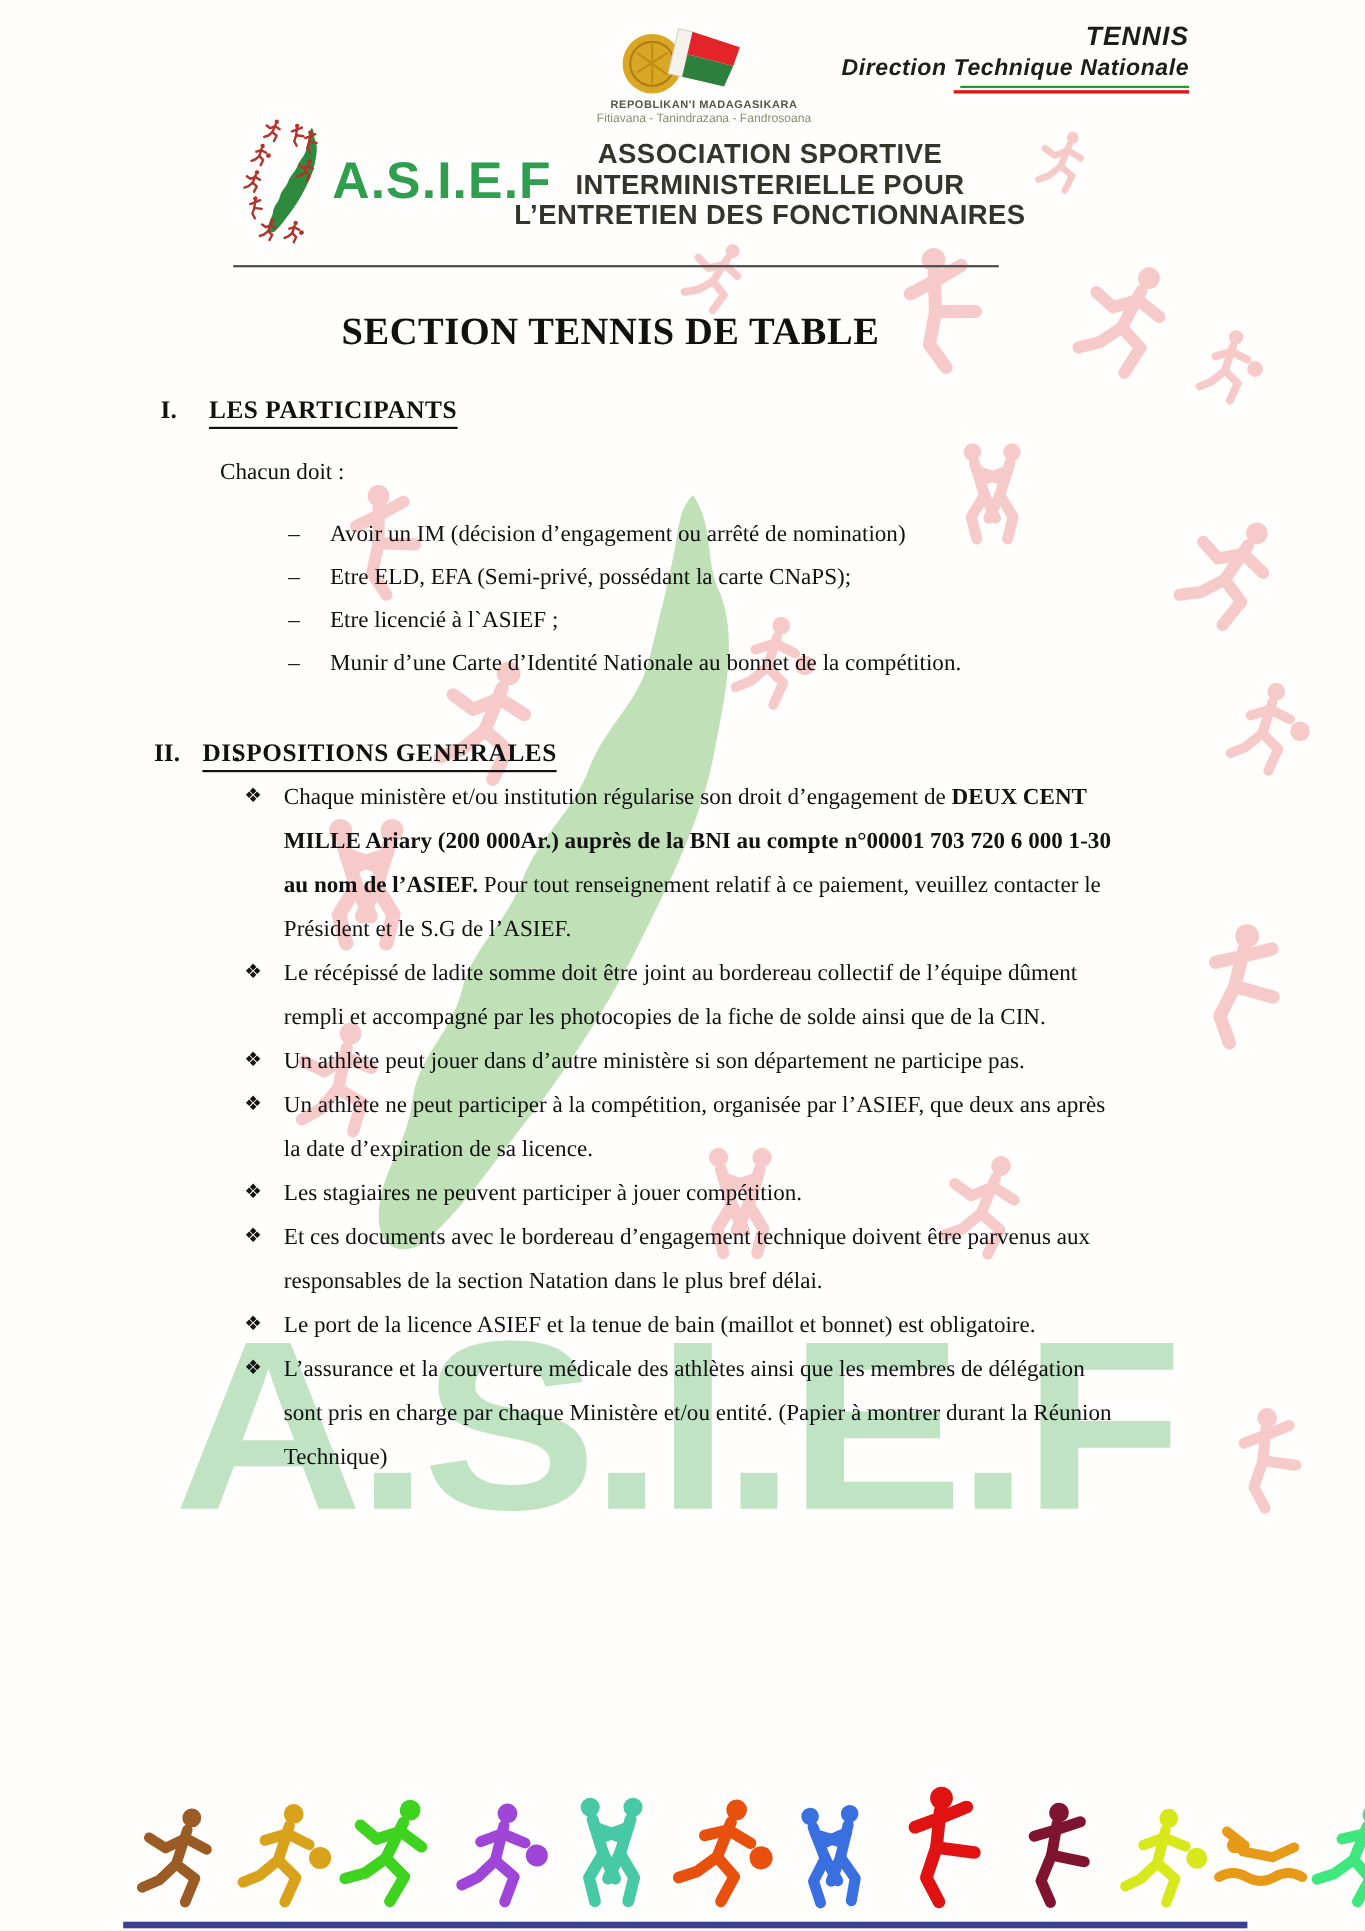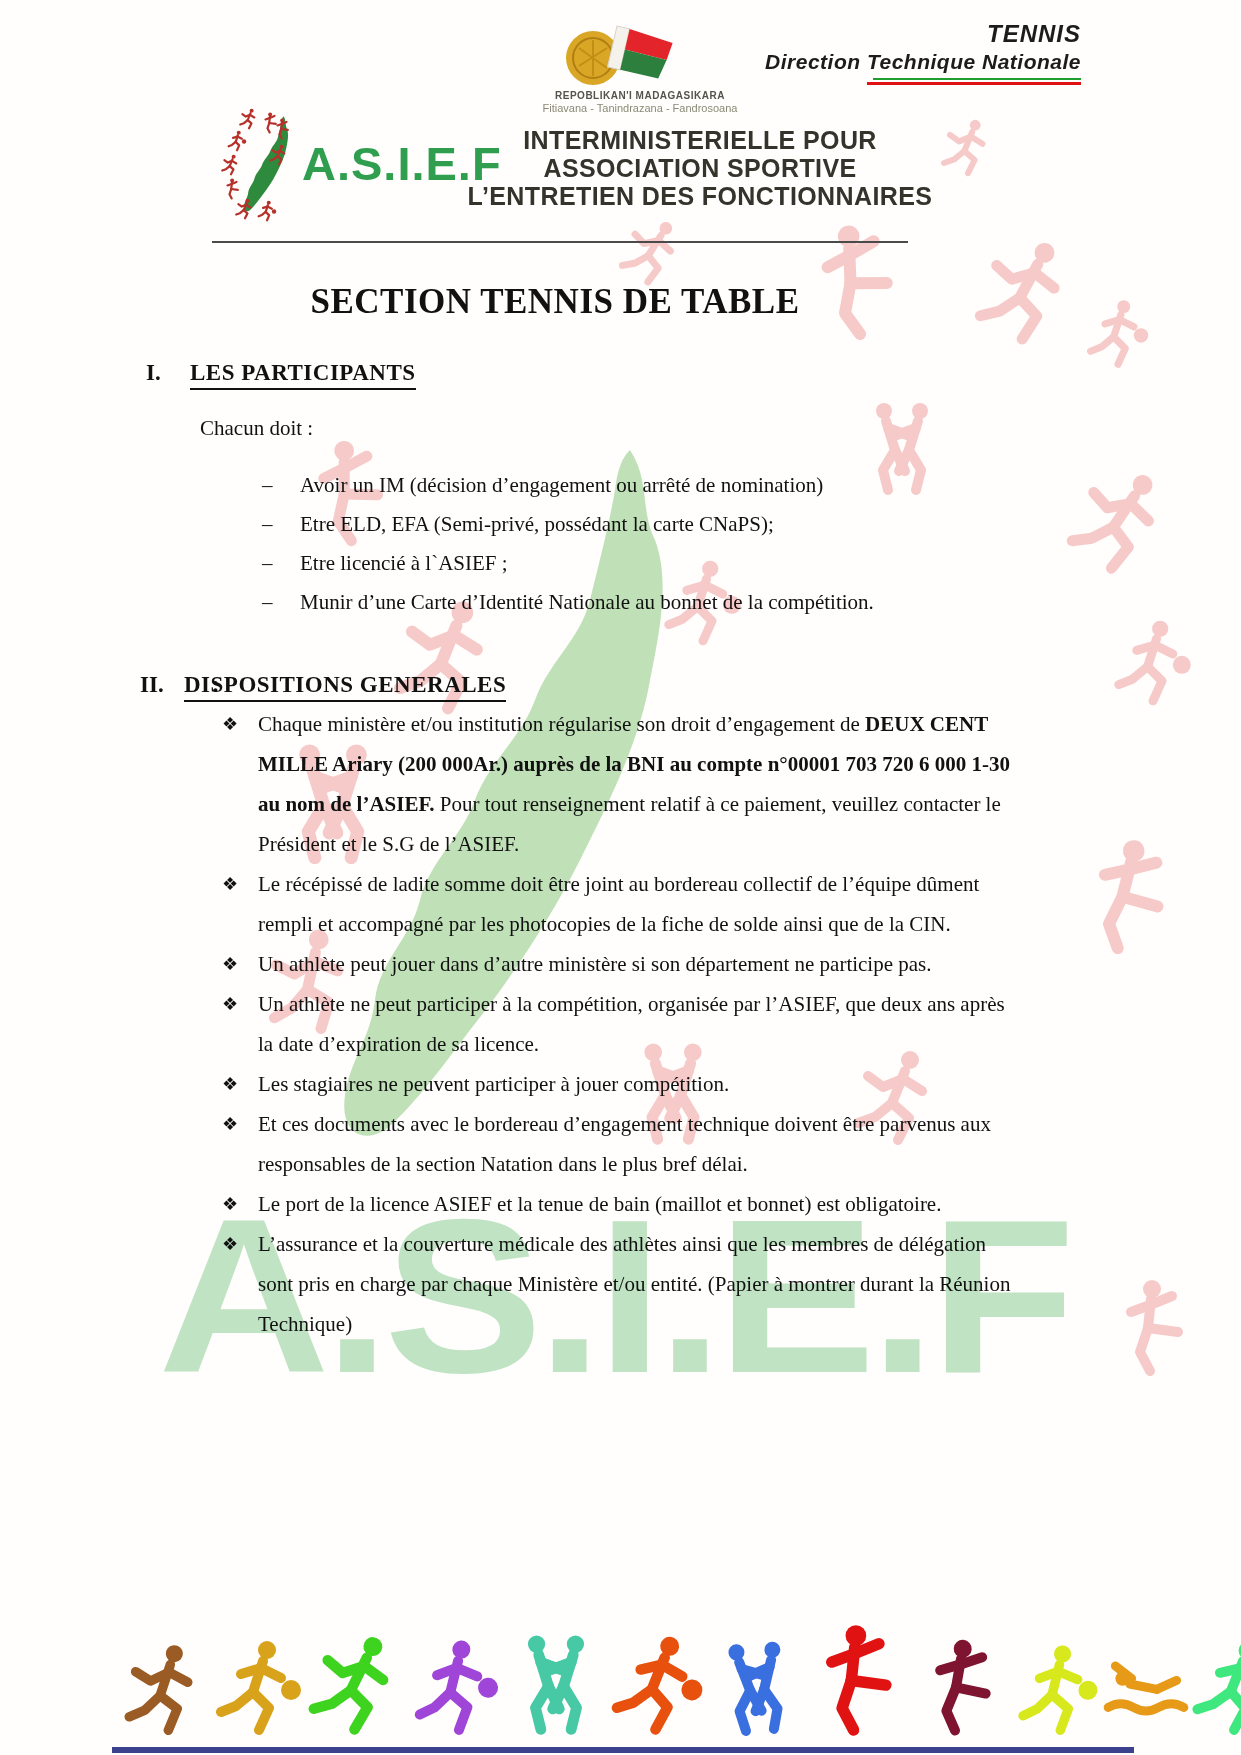--- a/index.html
+++ b/index.html
@@ -328,22 +328,22 @@
             <path d="M55 31 L74 43" fill="none" stroke="#b5312b" stroke-width="10" stroke-linecap="round" stroke-linejoin="round"></path>
             <path d="M55 31 L35 39 L20 28" fill="none" stroke="#b5312b" stroke-width="10" stroke-linecap="round" stroke-linejoin="round"></path>
             <path d="M44 55 L61 70 L50 92" fill="none" stroke="#b5312b" stroke-width="10" stroke-linecap="round" stroke-linejoin="round"></path>
             <path d="M44 55 L27 69 L10 75" fill="none" stroke="#b5312b" stroke-width="10" stroke-linecap="round" stroke-linejoin="round"></path>
           </svg></span>
       </div>
     <div class="txt">A.S.I.E.F</div>
   </div>
 
   <div class="assoc">
+    <div>ASSOCIATION SPORTIVE</div>
     <div>INTERMINISTERIELLE POUR</div>
-    <div>ASSOCIATION SPORTIVE</div>
     <div>L’ENTRETIEN DES FONCTIONNAIRES</div>
   </div>
   <div class="divider"></div>
 
   <div class="doc-title">SECTION TENNIS DE TABLE</div>
 
   <div class="sec sec1">
     <span class="num">I.</span>
     <span class="hd">LES PARTICIPANTS</span>
   </div>

